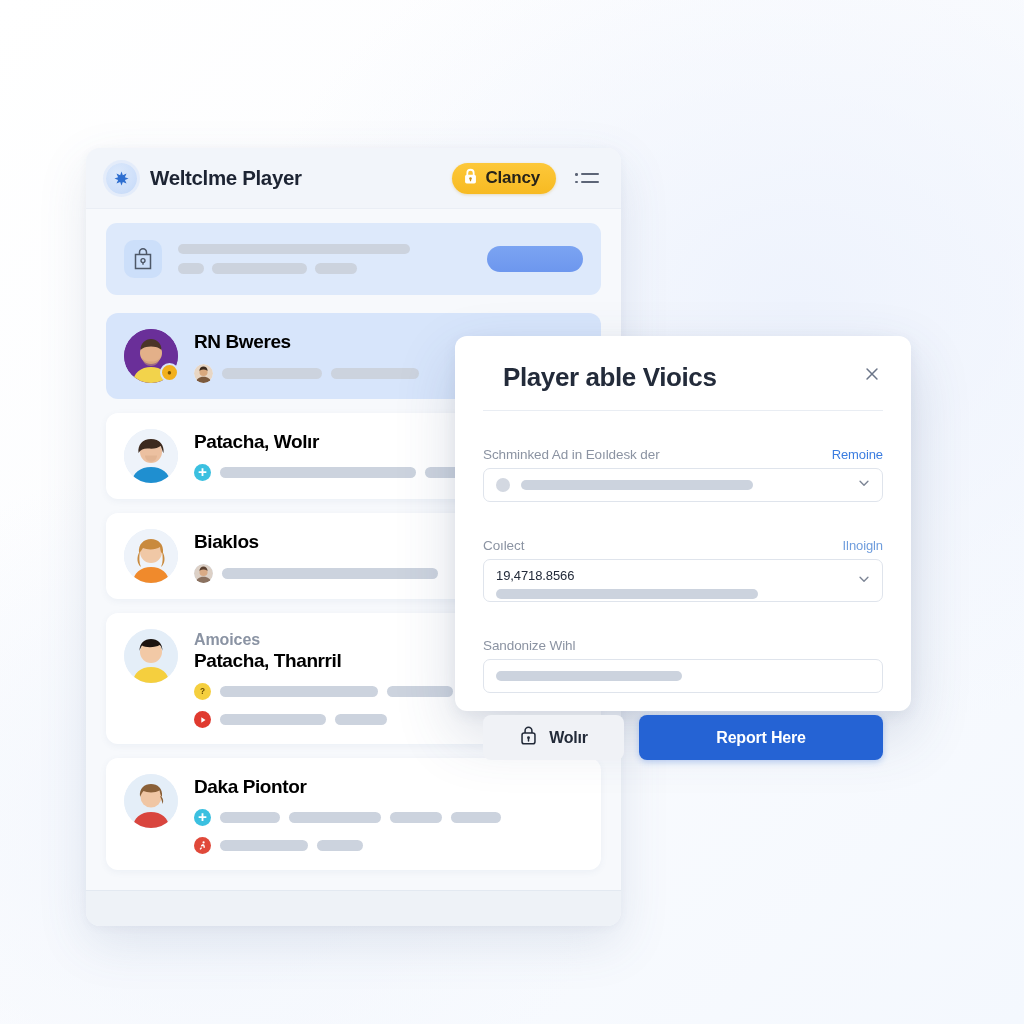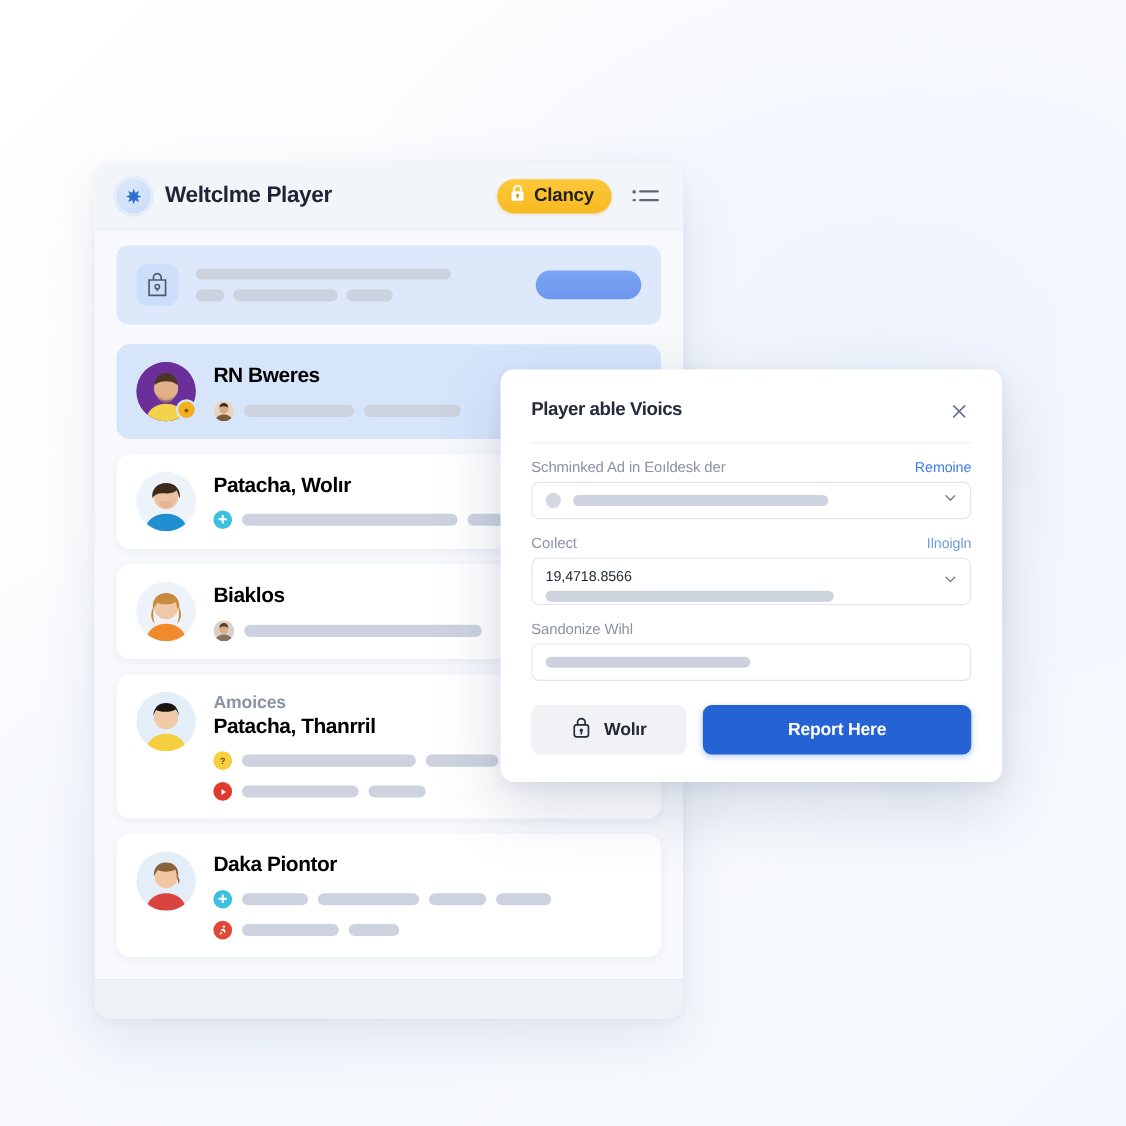--- a/index.html
+++ b/index.html
@@ -224,43 +224,45 @@
     box-sizing: border-box;
   }
   .modal-head {
     display: flex;
     align-items: flex-start;
     justify-content: space-between;
     padding-bottom: 17px;
     border-bottom: 1px solid #e9edf3;
   }
   .modal-title {
-    font-size: 17px;
+    font-size: 26px;
     font-weight: 700;
     color: #232b3a;
     letter-spacing: -0.4px;
+    margin-left: 20px;
   }
   .close-btn {
     width: 22px; height: 22px;
     display:flex; align-items:center; justify-content:center;
     color: #6b7policy;
     color: #6b7588;
     margin-top: 1px;
   }
   .field { margin-top: 14px; }
   .field-head {
     display: flex;
     align-items: baseline;
     justify-content: space-between;
     margin-bottom: 6px;
   }
   .field-label {
     font-size: 13.5px;
     color: #8b93a2;
     letter-spacing: -0.1px;
+    margin-top: 22px;
   }
   .field-link {
     font-size: 13px;
     color: #3b7de0;
     letter-spacing: -0.1px;
   }
   .field-link.muted { color: #6f9ddd; }
   .control {
     position: relative;
     border: 1px solid #dfe4ec;

